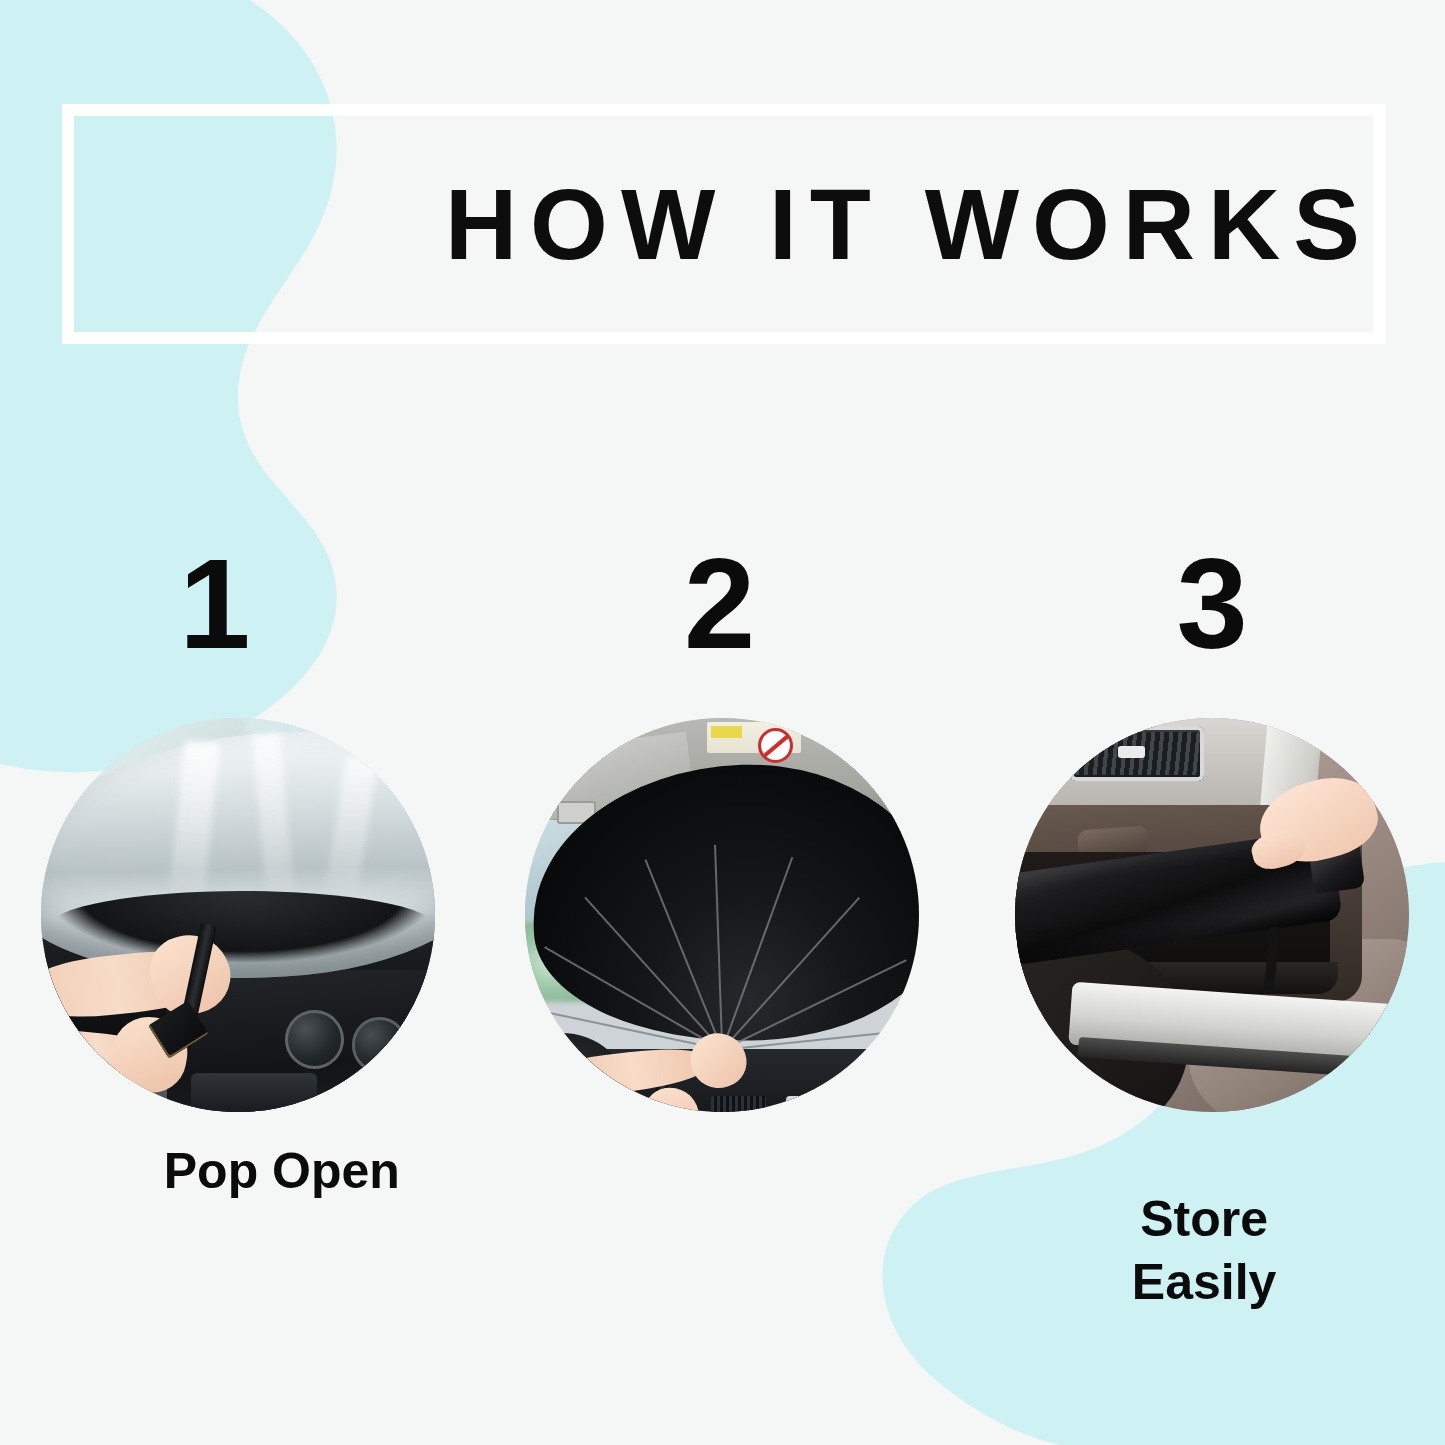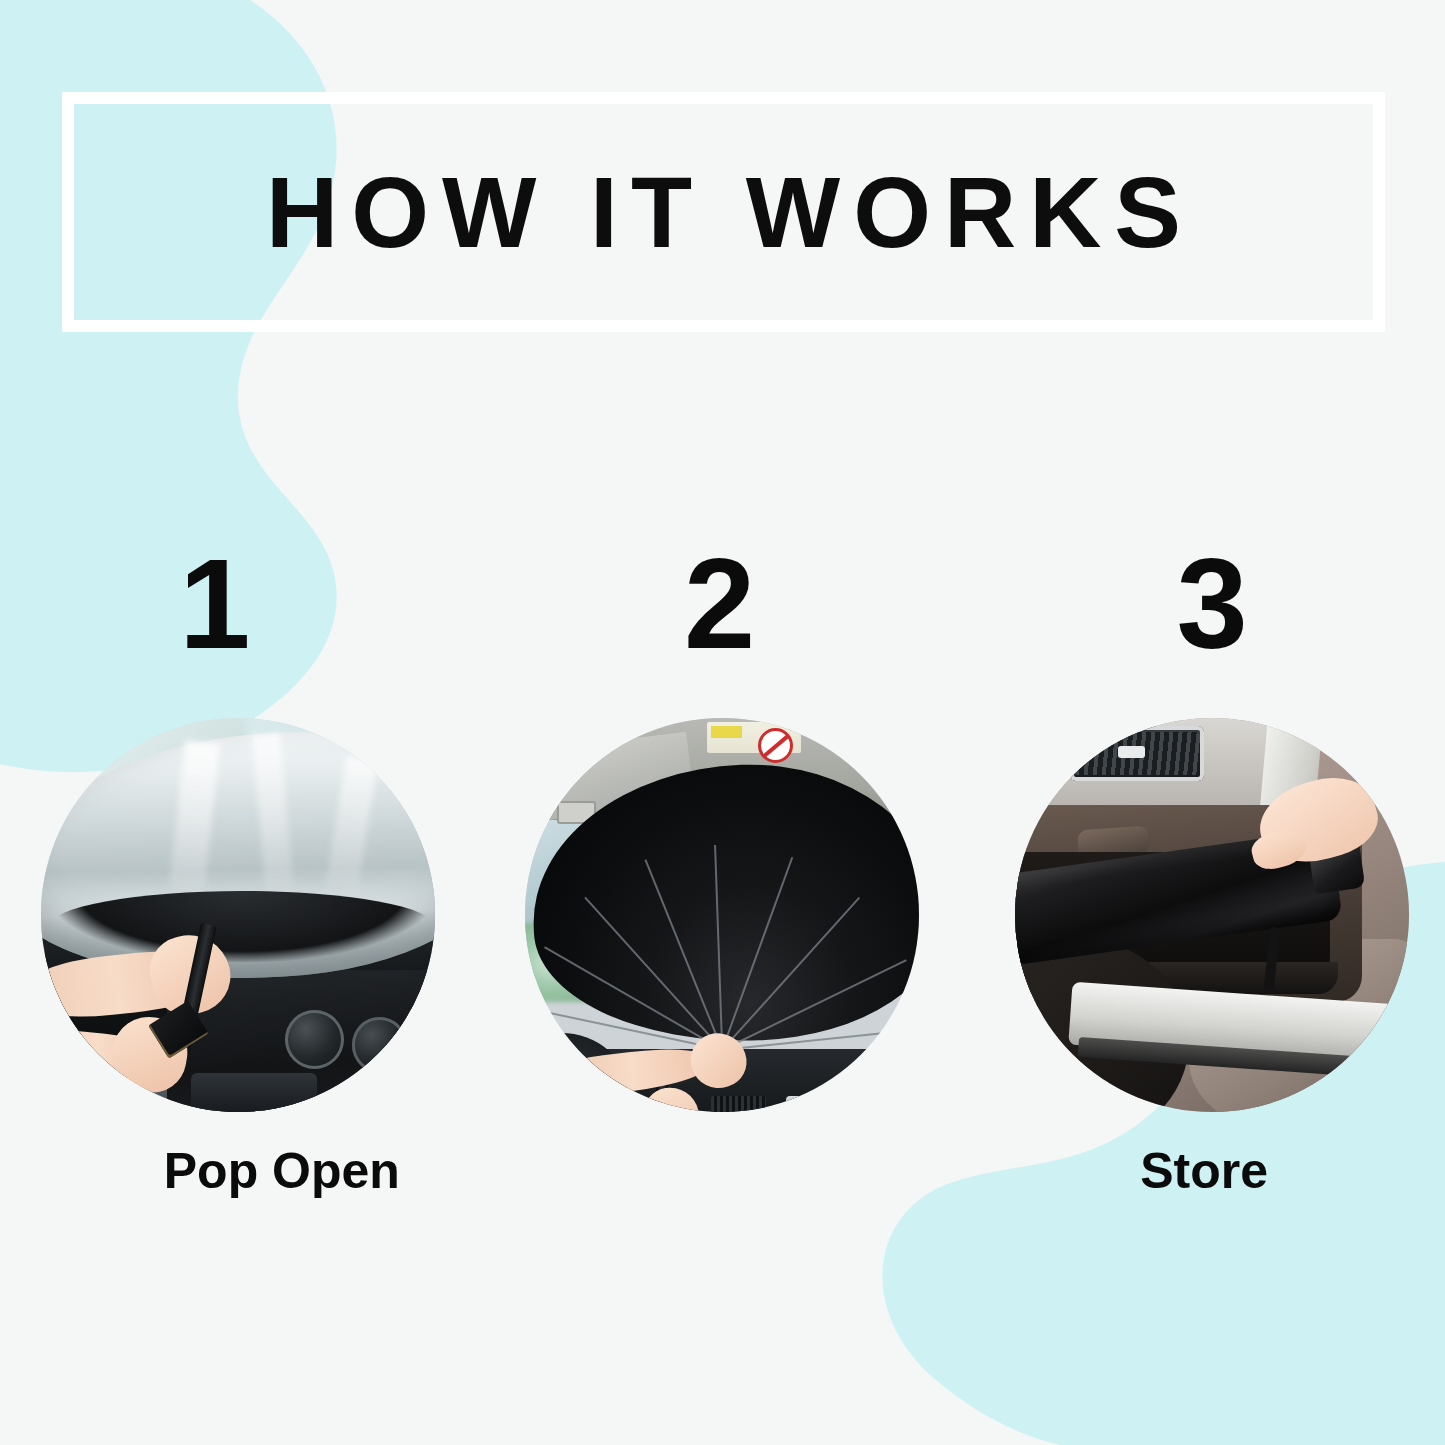--- a/index.html
+++ b/index.html
@@ -21,28 +21,28 @@
     inset: 0;
     width: 1445px;
     height: 1445px;
     pointer-events: none;
   }
 
   
   .title-frame {
     position: absolute;
     left: 62px;
-    top: 92px;
+    top: 104px;
     width: 1323px;
     height: 240px;
     border: 12px solid #ffffff;
     box-sizing: border-box;
     display: flex;
     align-items: center;
-    justify-content: center;
+    justify-content: flex-end;
   }
   .title-text {
     font-size: 100px;
     font-weight: bold;
     letter-spacing: 13px;
     color: #0d0d0d;
     line-height: 1;
     white-space: nowrap;
     text-indent: 13px;
     font-family: "Liberation Sans", sans-serif;
@@ -96,21 +96,21 @@
     font-weight: bold;
     color: #0b0b0b;
     line-height: 1.25;
     font-family: "Liberation Sans", sans-serif;
   }
   .step-caption .cap-line { display: block; }
 
   
   #step-1 .step-caption { text-align: center; padding-left: 82px; box-sizing: border-box; }
   #step-2 .step-caption { text-align: center; }
-  #step-3 .step-caption { text-align: center; }
+  #step-3 .step-caption { text-align: center; margin-top: 48px; }
 
   
   #step-1 .step-number { transform: translateX(-26px); }
   #step-2 .step-number { transform: translateX(-3px); }
   #step-3 .step-number { transform: translateX(8px); }
 
   
   #step-1 .step-photo { margin-left: -3px; }
   #step-2 .step-photo { margin-left: 0px; }
   #step-3 .step-photo { margin-left: 8px; }
@@ -299,16 +299,17 @@
         <div class="s3-sillrub"></div>
         <div class="s3-pouch"></div>
         <div class="s3-pouchcap"></div>
         <div class="s3-strap"></div>
         <div class="s3-hand"></div>
         <div class="s3-finger"></div>
       </div>
     </div>
     <div class="step-caption">
       <span class="cap-line">Store</span>
+      <span class="cap-line">Easily</span>
     </div>
   </div>
 
 </div>
 
 </body></html>

